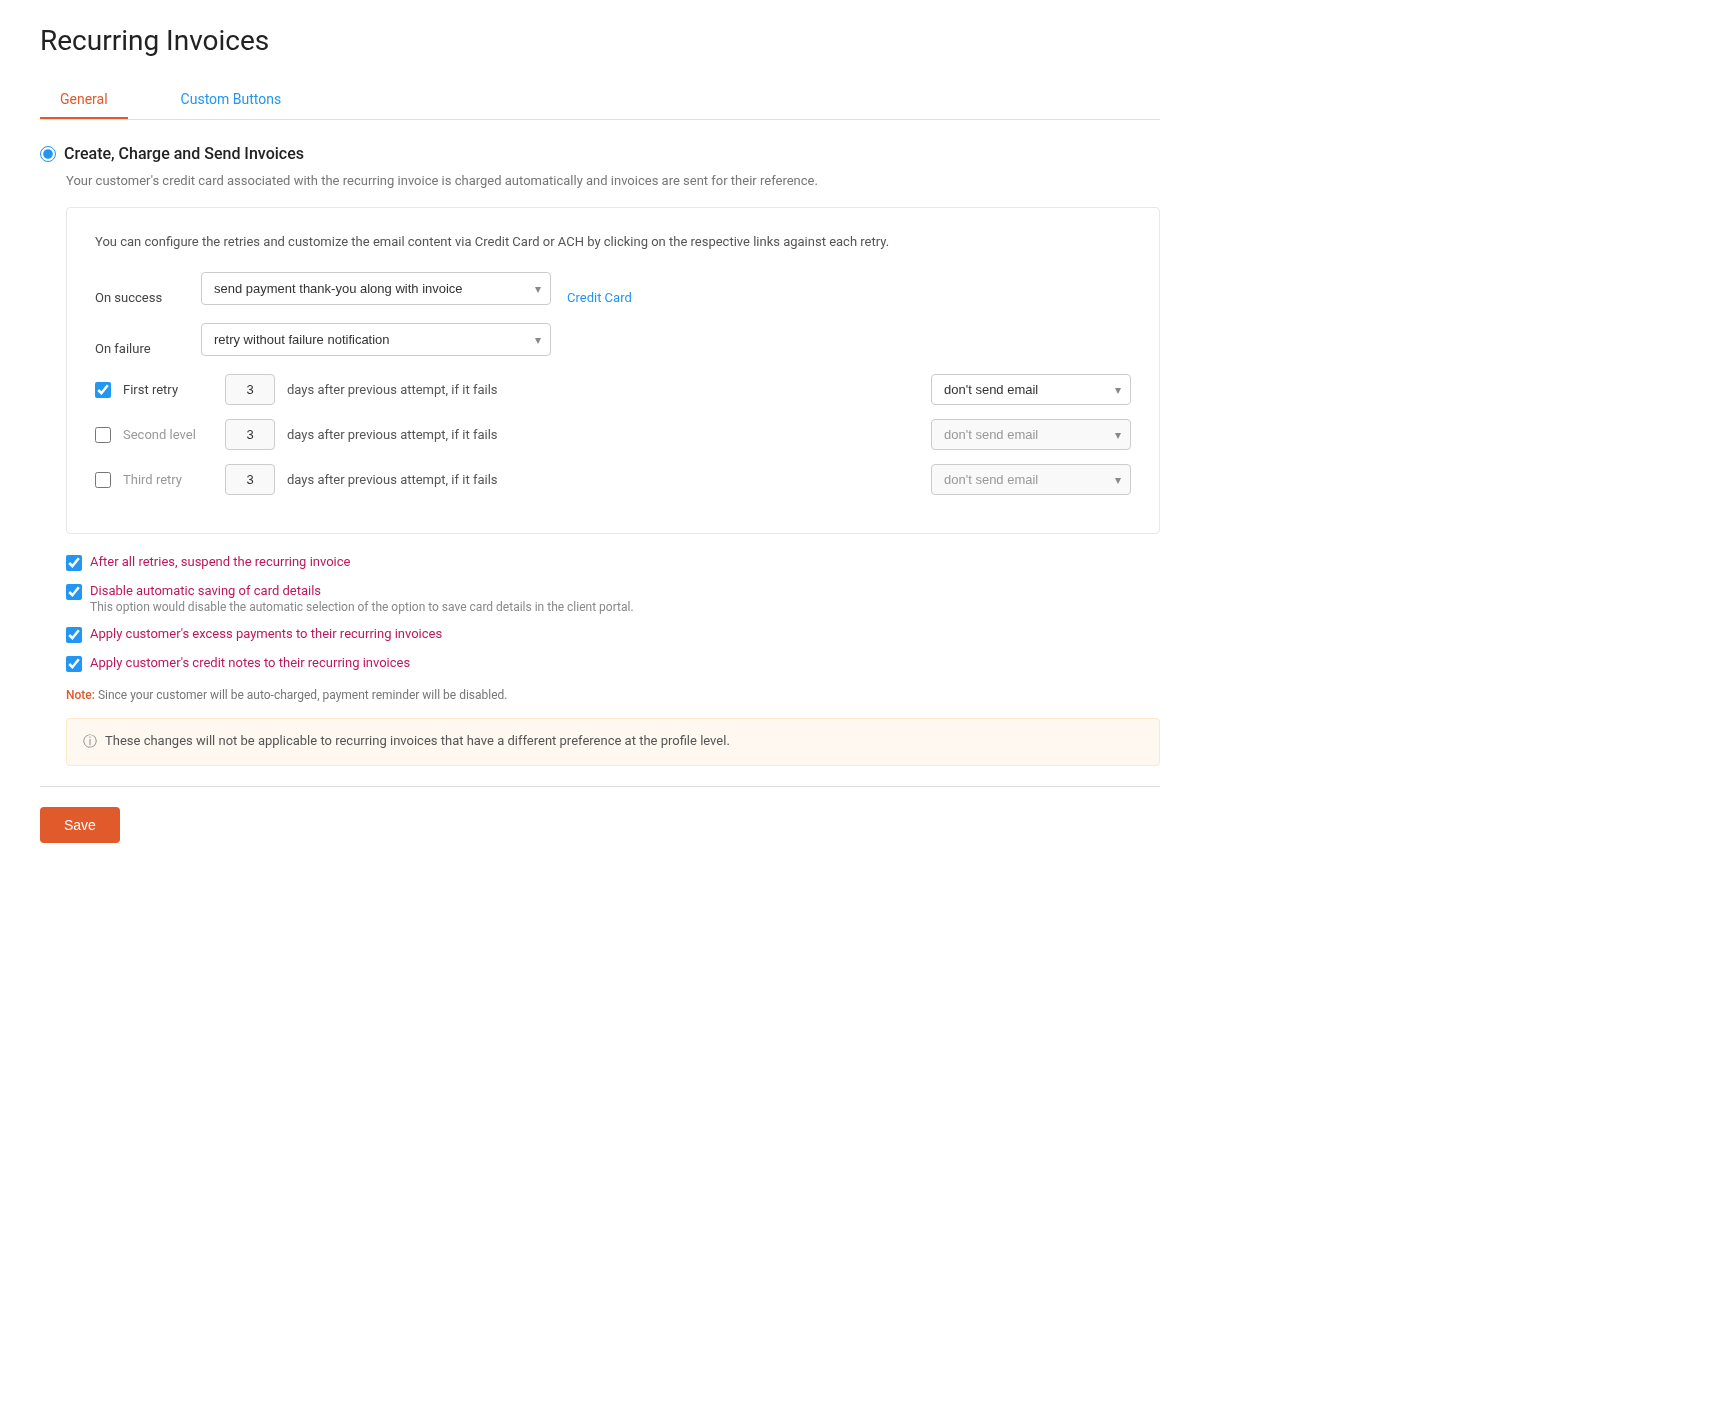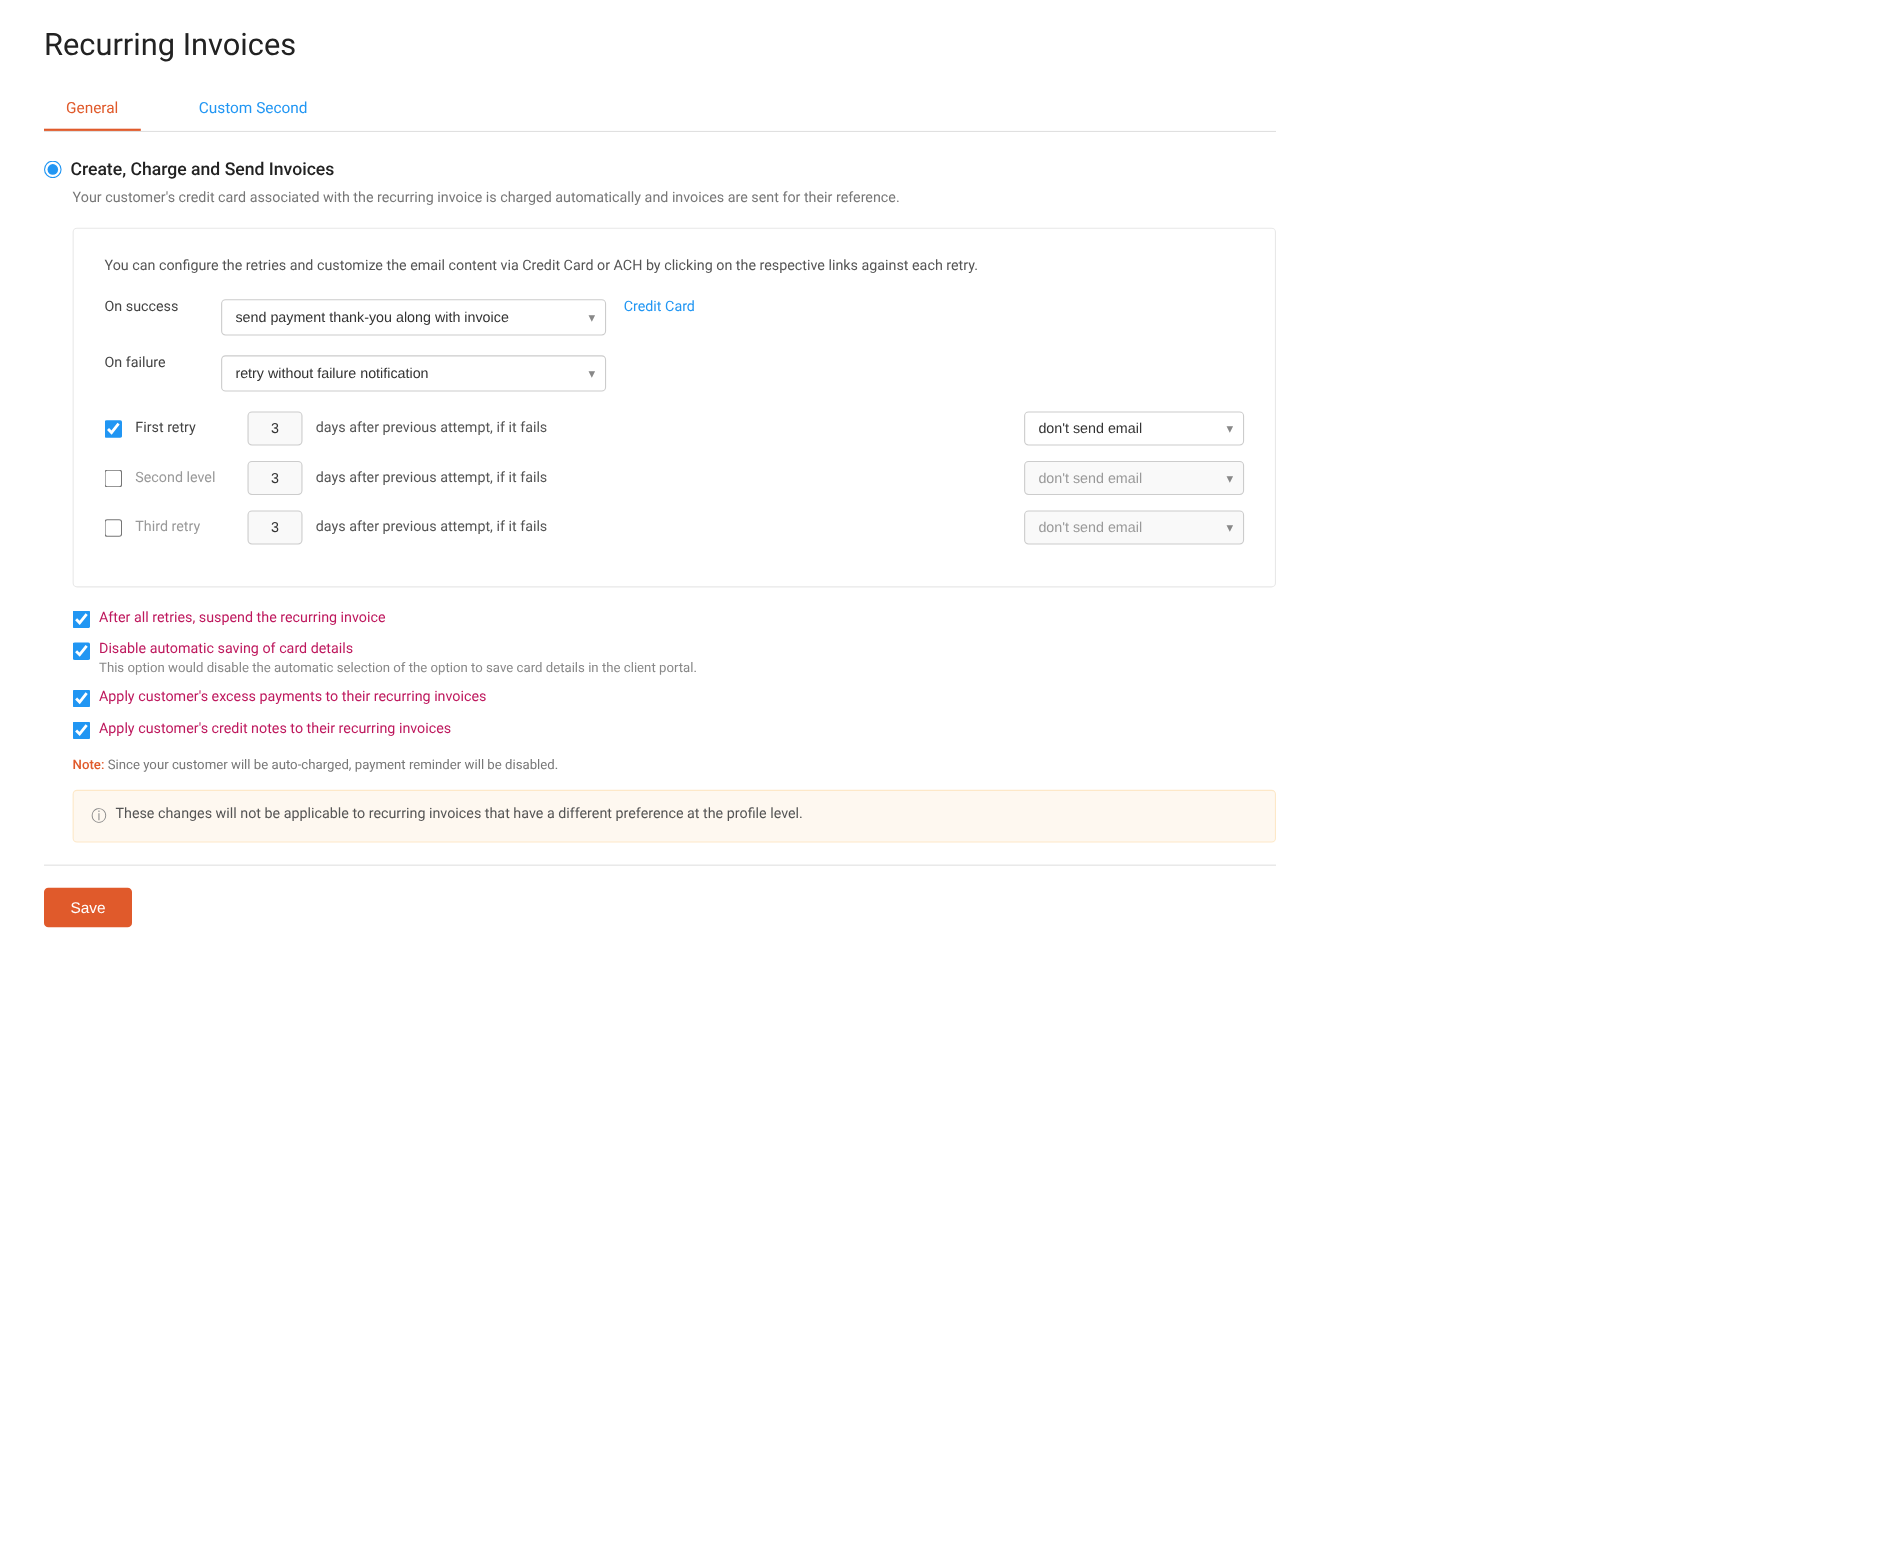--- a/index.html
+++ b/index.html
@@ -73,21 +73,21 @@
       margin-bottom: 20px;
     }
     .config-info {
       color: #555;
       font-size: 13px;
       line-height: 1.6;
       margin-bottom: 20px;
     }
     .form-row {
       display: flex;
-      align-items: flex-start;
+      align-items: flex-end;
       gap: 16px;
       margin-bottom: 18px;
     }
     .form-label {
       width: 90px;
       color: #444;
       font-size: 13px;
       flex-shrink: 0;
     }
     .select-wrapper {
@@ -259,21 +259,21 @@
 <body>
 
 <div class="page">
   <h1>Recurring Invoices</h1>
 
   <div class="tabs">
     <div class="tab active">
       <span>General</span>
     </div>
     <div class="tab blue">
-      <span>Custom Second</span>
+      <span>Custom Buttons</span>
     </div>
   </div>
 
   <div class="content">
 
     <div class="option-row">
       <div class="radio-label">
         <input type="radio" name="invoice-option" checked="" style="">
         <span>Create, Charge and Send Invoices</span>
       </div>

